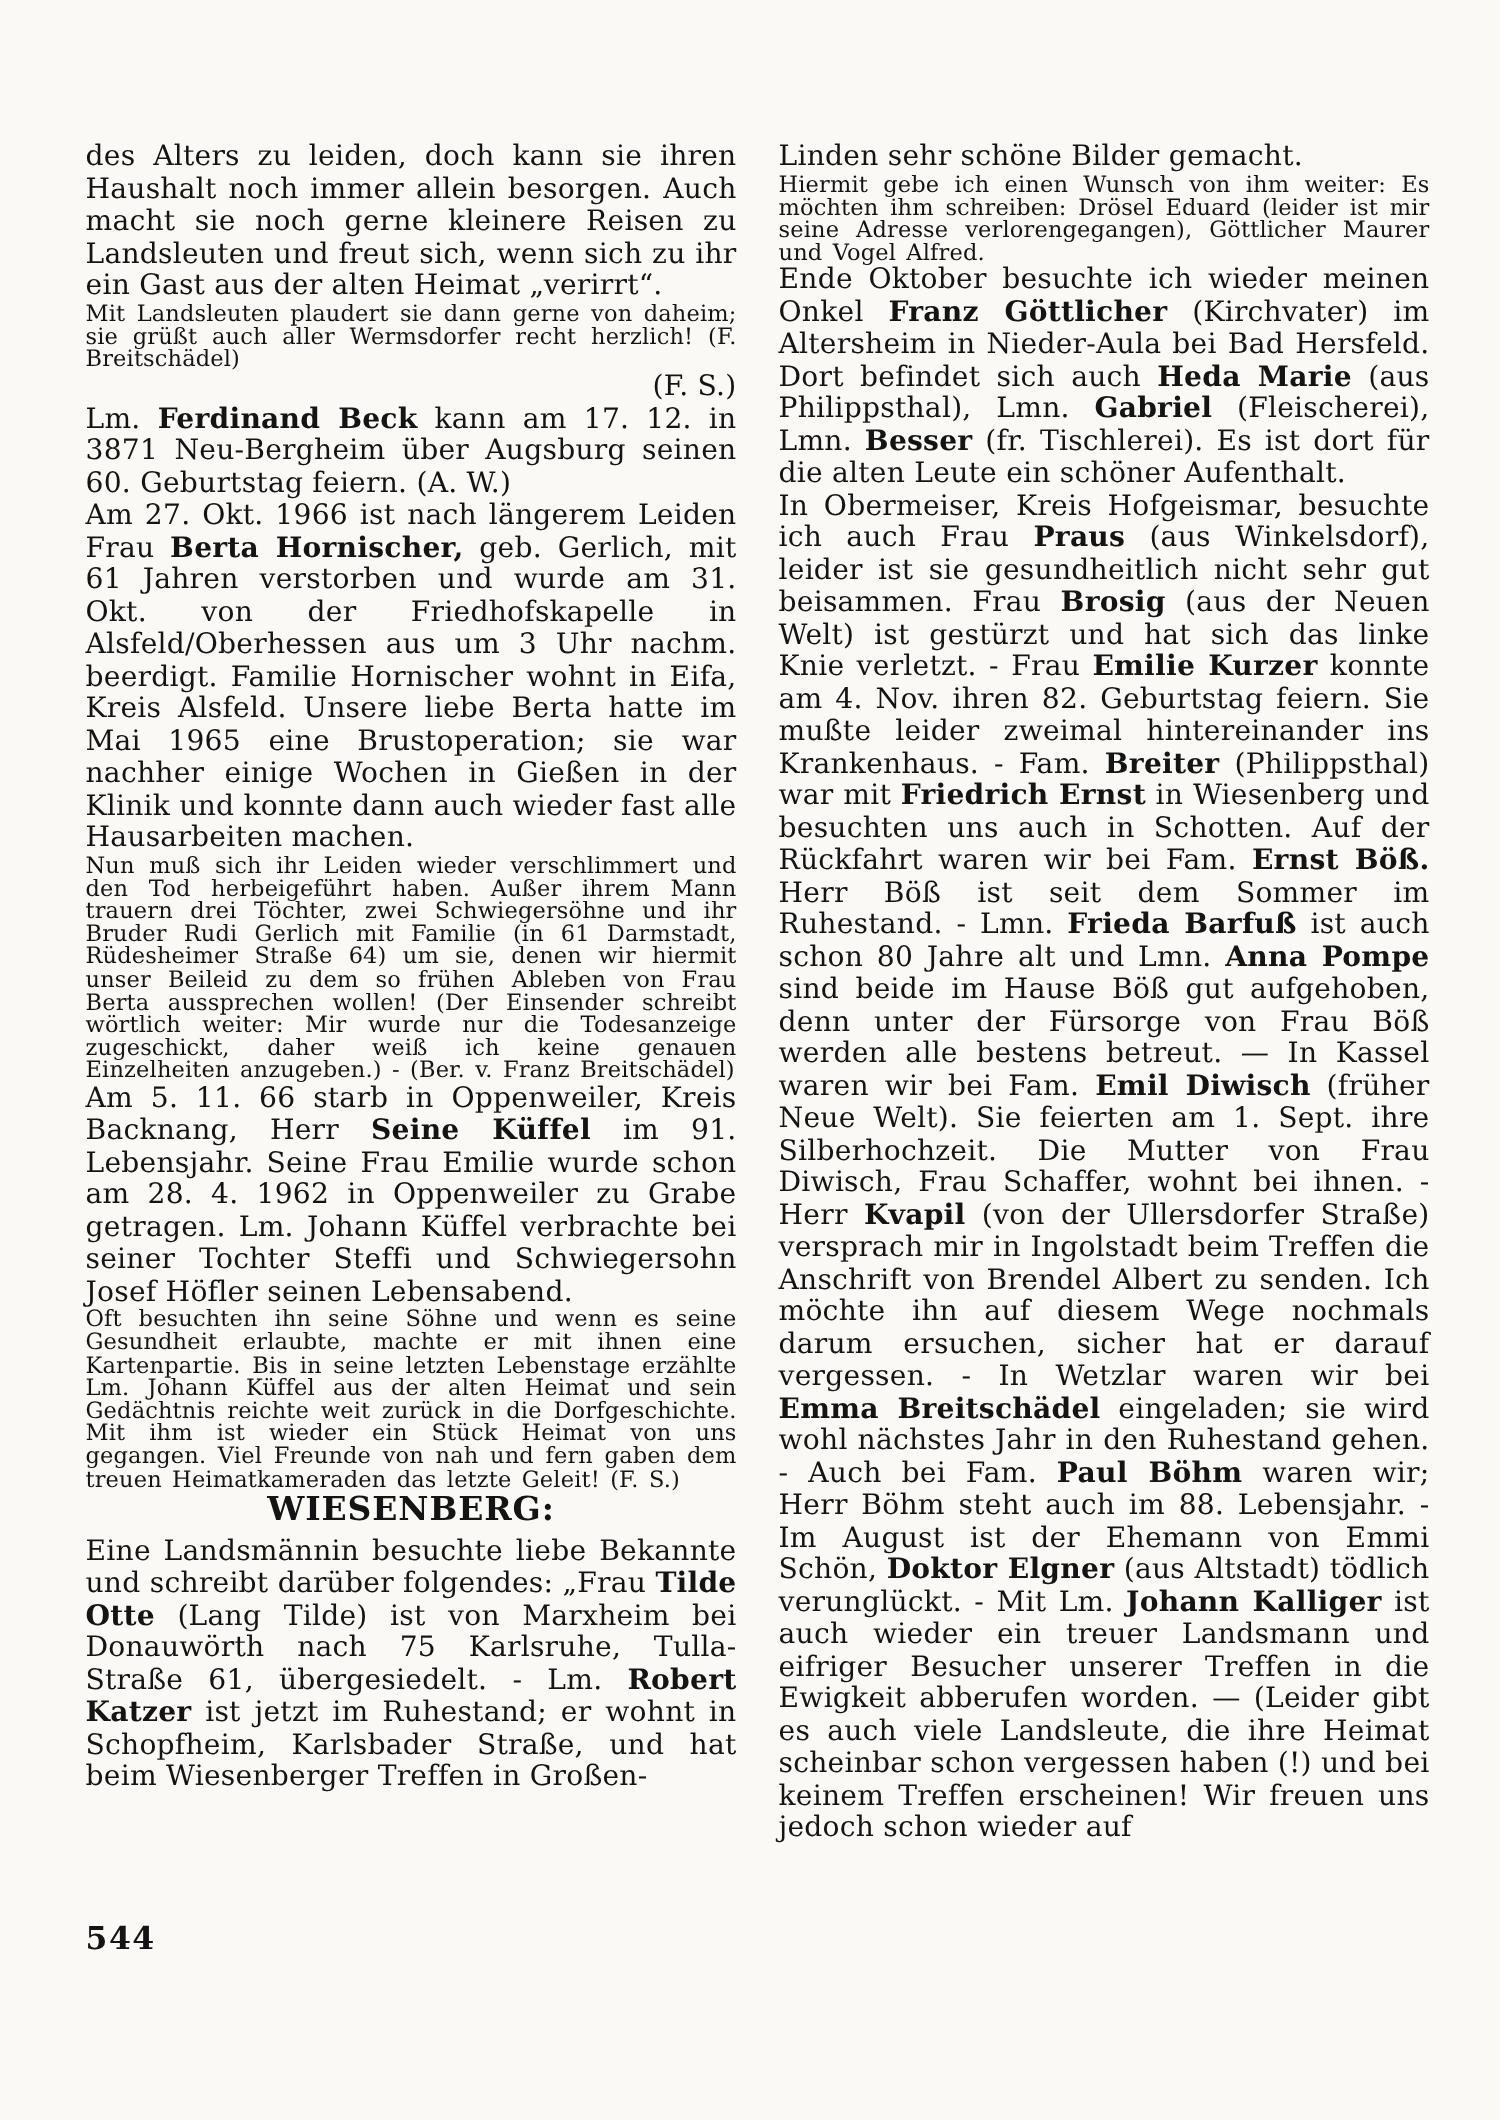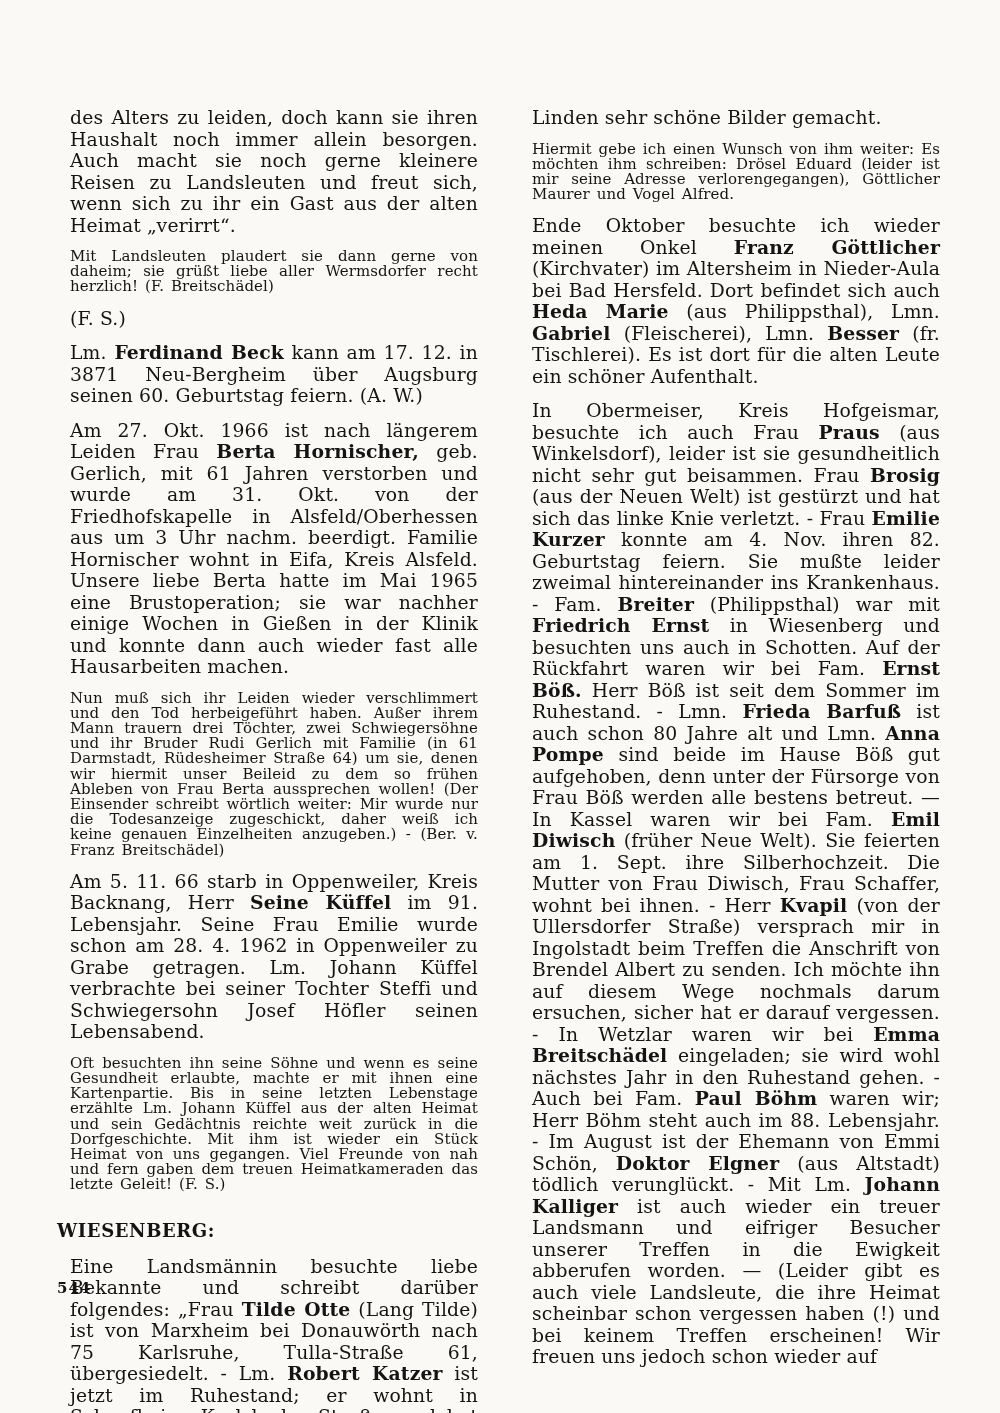--- a/index.html
+++ b/index.html
@@ -19,62 +19,63 @@
   .columns {
     display: flex;
     gap: 28px;
     padding: 94px 48px 0 57px;
     align-items: flex-start;
   }
   .column {
     flex: 0 0 434px;
     width: 434px;
   }
-  p { margin: 13px; }
+  p { margin: 0; }
   .body {
     font-size: 18.8px;
     line-height: 21.5px;
     text-align: justify;
     letter-spacing: 0.15px;
   }
   .body.right {
+    text-align: right;
   }
   .small {
     font-size: 15px;
     line-height: 15.2px;
     text-align: justify;
     word-spacing: 2px;
     letter-spacing: 0.1px;
   }
   .heading {
-    font-size: 18px;
+    font-size: 22px;
     line-height: 25px;
     font-weight: bold;
     letter-spacing: 0.6px;
-    margin: 25px 0 5px 0;
-    text-align: left;
+    margin: 0 0 5px 0;
+    text-align: center;
   }
   .b { font-weight: bold; }
   .page-number {
     position: absolute;
     left: 57px;
     top: 1279px;
-    font-size: 15px;
+    font-size: 21px;
     font-weight: bold;
     letter-spacing: 1px;
   }
 </style>
 </head>
 <body>
 
 <div class="page">
   <div class="columns">
     <div class="column">
         <p class="body"><span>des Alters zu leiden, doch kann sie ihren Haushalt noch immer allein besorgen. Auch macht sie noch gerne kleinere Reisen zu Landsleuten und freut sich, wenn sich zu ihr ein Gast aus der alten Heimat „verirrt“.</span></p>
-        <p class="small"><span>Mit Landsleuten plaudert sie dann gerne von daheim; sie grüßt liebe aller Wermsdorfer recht herzlich! (F. Breitschädel)</span></p>
+        <p class="small"><span>Mit Landsleuten plaudert sie dann gerne von daheim; sie grüßt auch aller Wermsdorfer recht herzlich! (F. Breitschädel)</span></p>
         <p class="body right"><span>(F. S.)</span></p>
         <p class="body"><span>Lm. </span><span class="b">Ferdinand Beck</span><span> kann am 17. 12. in 3871 Neu-Bergheim über Augsburg seinen 60. Geburtstag feiern. (A. W.)</span></p>
         <p class="body"><span>Am 27. Okt. 1966 ist nach längerem Leiden Frau </span><span class="b">Berta Hornischer,</span><span> geb. Gerlich, mit 61 Jahren verstorben und wurde am 31. Okt. von der Friedhofskapelle in Alsfeld/Oberhessen aus um 3 Uhr nachm. beerdigt. Familie Hornischer wohnt in Eifa, Kreis Alsfeld. Unsere liebe Berta hatte im Mai 1965 eine Brustoperation; sie war nachher einige Wochen in Gießen in der Klinik und konnte dann auch wieder fast alle Hausarbeiten machen.</span></p>
         <p class="small"><span>Nun muß sich ihr Leiden wieder verschlimmert und den Tod herbeigeführt haben.  Außer ihrem Mann trauern drei Töchter, zwei Schwiegersöhne und ihr Bruder Rudi Gerlich mit Familie (in 61 Darmstadt, Rüdesheimer Straße 64) um sie, denen wir hiermit unser Beileid zu dem so frühen Ableben von Frau Berta aussprechen wollen! (Der Einsender schreibt wörtlich weiter: Mir wurde nur die Todesanzeige zugeschickt, daher weiß ich keine genauen Einzelheiten anzugeben.) - (Ber. v. Franz Breitschädel)</span></p>
         <p class="body"><span>Am 5. 11. 66 starb in Oppenweiler, Kreis Backnang, Herr </span><span class="b">Seine Küffel</span><span> im 91. Lebensjahr. Seine Frau Emilie wurde schon am 28. 4. 1962 in Oppenweiler zu Grabe getragen.  Lm. Johann Küffel verbrachte bei seiner Tochter Steffi und Schwiegersohn Josef Höfler seinen Lebensabend.</span></p>
         <p class="small"><span>Oft besuchten ihn seine Söhne und wenn es seine Gesundheit erlaubte, machte er mit ihnen eine Kartenpartie. Bis in seine letzten Lebenstage erzählte Lm. Johann Küffel aus der alten Heimat und sein Gedächtnis reichte weit zurück in die Dorfgeschichte. Mit ihm ist wieder ein Stück Heimat von uns gegangen. Viel Freunde von nah und fern gaben dem treuen Heimatkameraden das letzte Geleit! (F. S.)</span></p>
         <p class="heading"><span>WIESENBERG:</span></p>
         <p class="body"><span>Eine Landsmännin besuchte liebe Bekannte und schreibt darüber folgendes: „Frau </span><span class="b">Tilde Otte</span><span> (Lang Tilde) ist von Marxheim bei Donauwörth nach 75 Karlsruhe, Tulla-Straße 61, übergesiedelt.  -  Lm. </span><span class="b">Robert Katzer</span><span> ist jetzt im Ruhestand; er wohnt in Schopfheim, Karlsbader Straße, und hat beim Wiesenberger Treffen in Großen-</span></p>
       </div>
     <div class="column">

